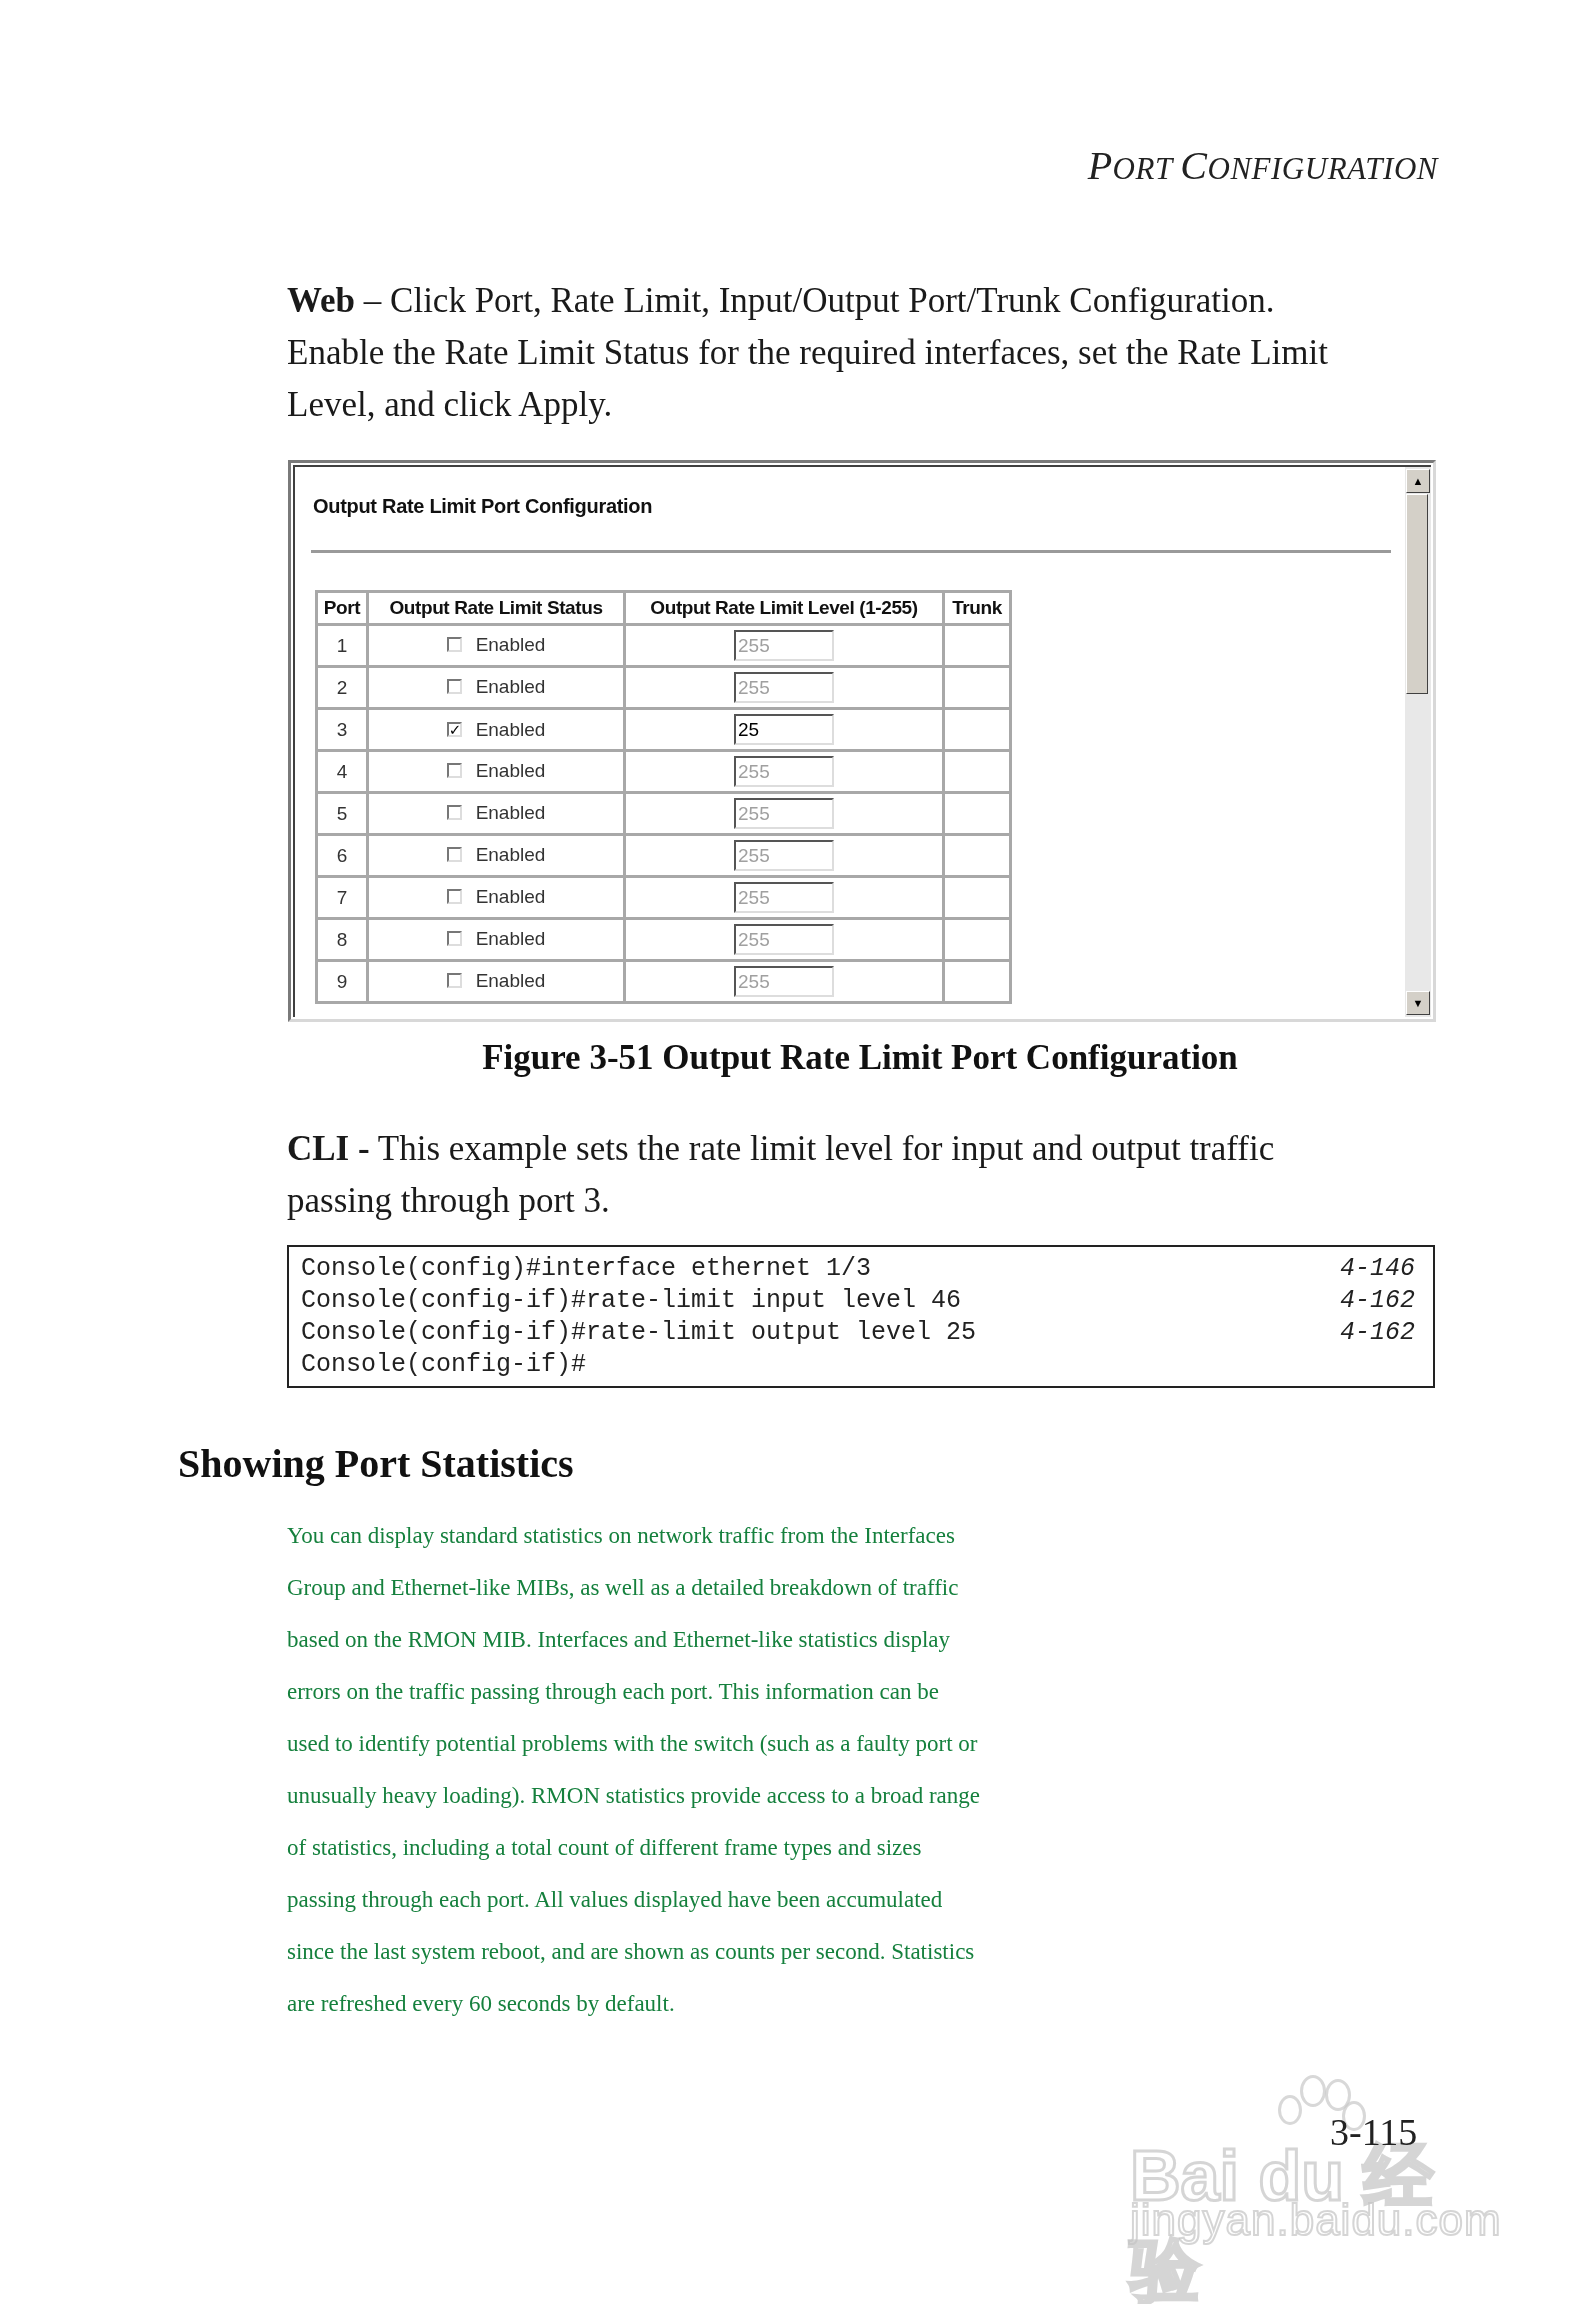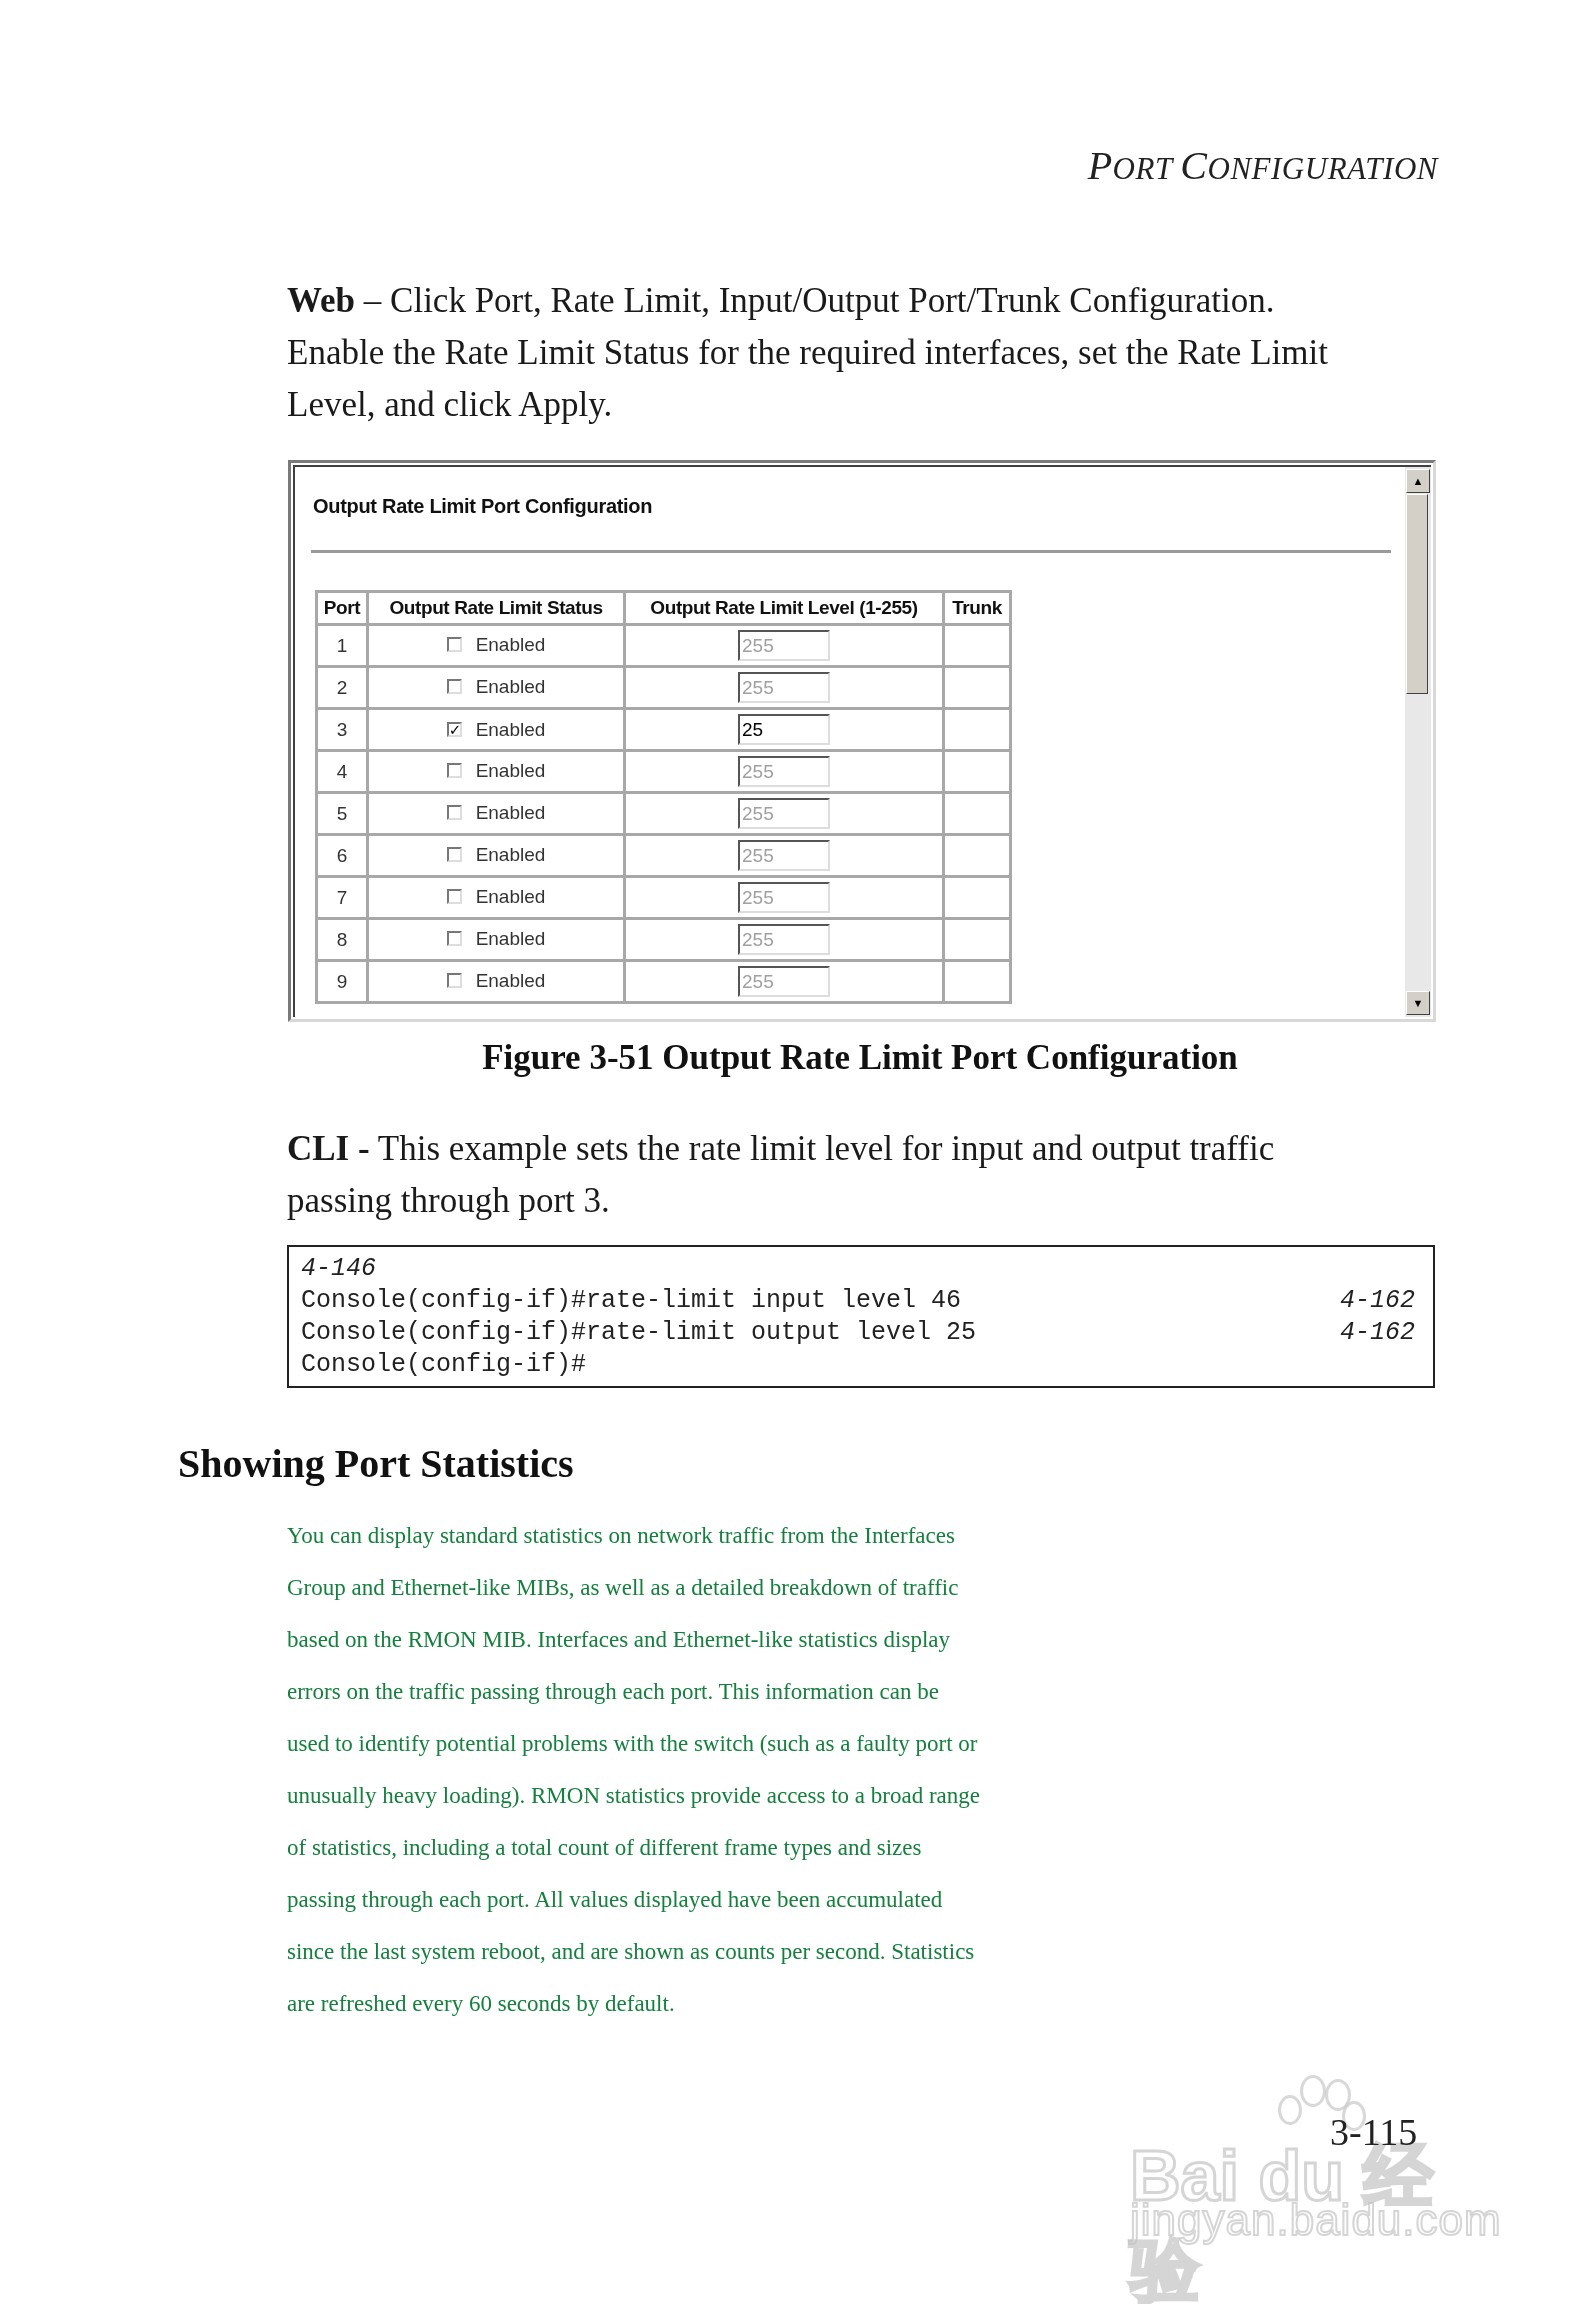--- a/index.html
+++ b/index.html
@@ -16,21 +16,21 @@
   .fig-inner { position:absolute; left:2px; top:2px; right:2px; bottom:2px; border:2px solid #404040; border-right:none; border-bottom:none; overflow:hidden; }
   .fig-title { position:absolute; left:18px; top:28px; font-size:20px; font-weight:bold; color:#111; letter-spacing:-0.3px; }
   .fig-rule { position:absolute; left:16px; right:40px; top:83px; height:0; border-top:3px solid #9a9a9a; }
   .cfg-table { position:absolute; left:20px; top:123px; border-collapse:collapse; border:2px solid #9a9a9a; font-size:19px; }
   .cfg-table th, .cfg-table td { border:3px solid #a8a8a8; padding:0; text-align:center; }
   .cfg-table th { height:30px; font-weight:bold; font-size:19px; padding:0 2px; white-space:nowrap; letter-spacing:-0.4px; }
   .cfg-table td { height:39px; font-size:19px; color:#333; }
   .col-port { width:44px; } .col-status { width:250px; } .col-level { width:312px; } .col-trunk { width:60px; }
   .chk-wrap { display:inline-flex; align-items:center; gap:14px; }
   .chk { width:15px; height:15px; border:2px solid #777; border-right-color:#ddd; border-bottom-color:#ddd; box-sizing:border-box; display:inline-block; position:relative; font-size:15px; line-height:11px; text-align:center; color:#000; background:#fff; }
-  .lvl { display:inline-block; width:92px; height:31px; border:2px solid #555; border-right-color:#ddd; border-bottom-color:#ddd; box-sizing:border-box; text-align:left; padding-left:2px; line-height:27px; font-size:19px; color:#a0a0a0; background:#fff; }
+  .lvl { display:inline-block; width:100px; height:31px; border:2px solid #555; border-right-color:#ddd; border-bottom-color:#ddd; box-sizing:border-box; text-align:left; padding-left:2px; line-height:27px; font-size:19px; color:#a0a0a0; background:#fff; }
   .lvl.active { color:#000; }
   .scrollbar { position:absolute; right:0; top:0; width:26px; bottom:0; background:#e8e8e8; }
   .sb-btn { position:absolute; left:1px; width:22px; height:22px; background:#d4d0c8; border:1px solid #fff; border-right-color:#404040; border-bottom-color:#404040; font-size:11px; text-align:center; line-height:22px; color:#000; }
   .sb-up { top:2px; } .sb-down { bottom:2px; }
   .sb-thumb { position:absolute; left:1px; top:27px; width:22px; height:200px; background:#d4d0c8; border:1px solid #fff; border-right-color:#404040; border-bottom-color:#404040; box-sizing:border-box; }
   .caption { position:absolute; top:1038px; left:0; width:1720px; text-align:center; font-size:35px; font-weight:bold; color:#111; }
   .code-box { position:absolute; left:287px; top:1245px; width:1148px; height:143px; border:2px solid #222; box-sizing:border-box; font-family:"Liberation Mono","DejaVu Sans Mono",monospace; font-size:25px; line-height:32px; padding:6px 18px 0 12px; color:#222; }
   .code-line { display:flex; justify-content:space-between; white-space:pre; }
   .code-ref { font-style:italic; }
   .section-heading { position:absolute; left:178px; top:1440px; font-size:40px; font-weight:bold; color:#111; }
@@ -164,21 +164,21 @@
 </div>
 
 <div class="caption">Figure 3-51  Output Rate Limit Port Configuration</div>
 
 <div class="para" style="top:1123px;">
   <div><b>CLI -</b> <span>This example sets the rate limit level for input and output traffic</span></div>
   <div>passing through port 3.</div>
 </div>
 
 <div class="code-box">
-  <div class="code-line"><span class="code-ref">4-146</span></div>
+  <div class="code-line"><span>Console(config)#interface ethernet 1/3</span><span class="code-ref">4-146</span></div>
   <div class="code-line"><span>Console(config-if)#rate-limit input level 46</span><span class="code-ref">4-162</span></div>
   <div class="code-line"><span>Console(config-if)#rate-limit output level 25</span><span class="code-ref">4-162</span></div>
   <div class="code-line"><span>Console(config-if)#</span><span class="code-ref"></span></div>
 </div>
 
 <div class="section-heading">Showing Port Statistics</div>
 
 <div class="body-para">
   <span class="ln">You can display standard statistics on network traffic from the Interfaces</span>
   <span class="ln">Group and Ethernet-like MIBs, as well as a detailed breakdown of traffic</span>

